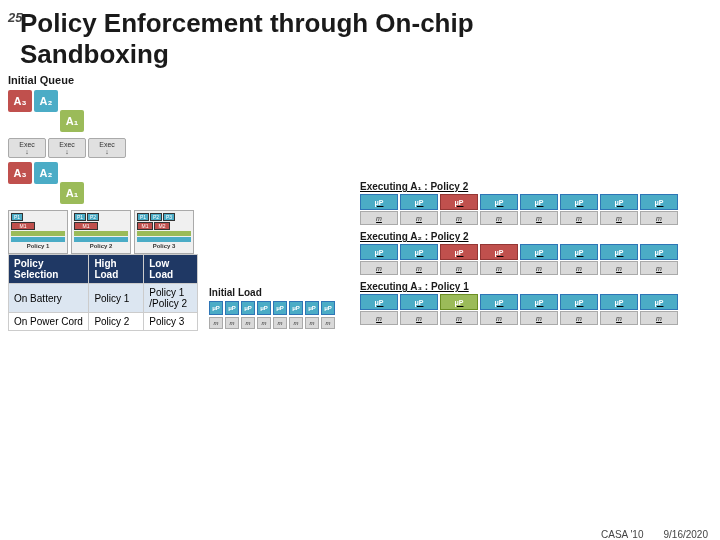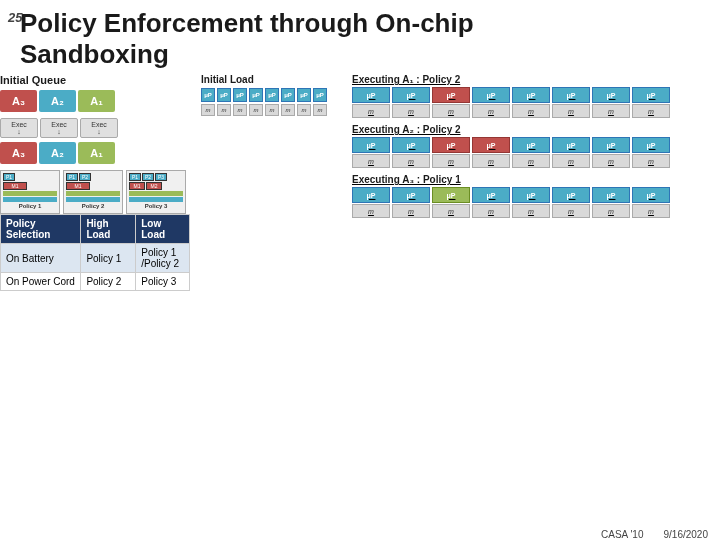--- a/index.html
+++ b/index.html
@@ -27,22 +27,23 @@
       top: 10px;
       left: 8px;
       font-size: 13px;
       color: #444;
       font-weight: bold;
       font-style: italic;
     }
 
     .main-content {
       display: flex;
-      padding: 0 0;
+      padding: 0 8px;
       gap: 6px;
+      align-items: flex-end;
     }
 
     
     .left-col {
       width: 195px;
       flex-shrink: 0;
     }
 
     .initial-queue-label {
       font-size: 11px;
@@ -51,33 +52,33 @@
       margin-bottom: 4px;
     }
 
     .queue-boxes {
       display: flex;
       gap: 2px;
       margin-bottom: 6px;
     }
 
     .queue-box {
-      width: 37px;
+      width: 24px;
       height: 22px;
       display: flex;
       align-items: center;
       justify-content: center;
       font-size: 11px;
       font-weight: bold;
       color: #fff;
       border-radius: 2px;
     }
     .queue-box.a3 { background: #c0504d; }
     .queue-box.a2 { background: #4bacc6; }
-    .queue-box.a1 { background: #9bbb59; }
+    .queue-box.a1 { background: #9bbb59; margin-top: 20px; }
 
     .exec-arrows {
       display: flex;
       gap: 2px;
       margin-bottom: 4px;
     }
 
     .exec-arrow {
       width: 38px;
       height: 20px;

